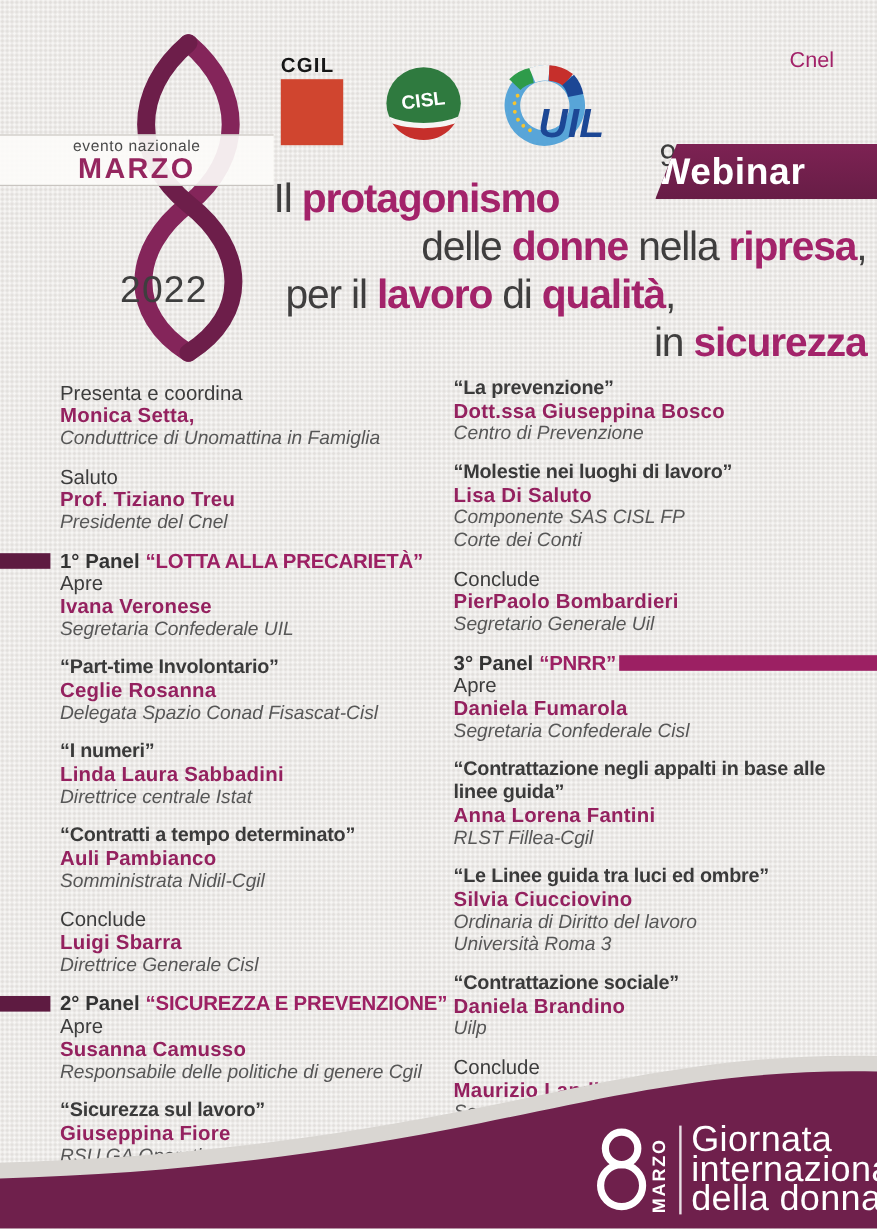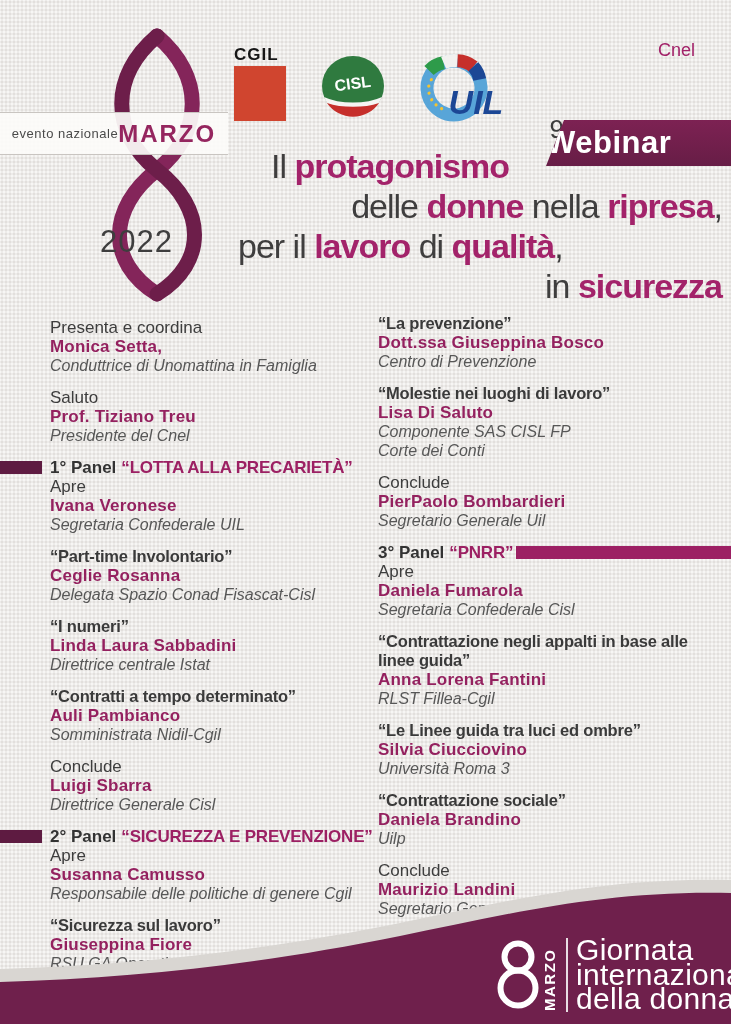--- a/index.html
+++ b/index.html
@@ -23,21 +23,21 @@
     background-image:
       radial-gradient(#e2dfdc 1px, transparent 1.2px),
       radial-gradient(#f7f6f4 1px, transparent 1.2px);
     background-size:4px 4px;background-position:0 0,2px 2px;}
 
   
   .ribbon-svg{position:absolute;left:80px;top:22px;width:150px;height:280px;}
   .month-band{position:absolute;left:0;top:112px;width:228px;height:41px;
     background:rgba(252,251,249,0.93);
     border-top:1px solid #c9c5c1;border-bottom:1px solid #c9c5c1;
-    display:flex;flex-direction:row;align-items:center;justify-content:center;z-index:3;}
+    display:flex;flex-direction:column;align-items:center;justify-content:center;z-index:3;}
   .band-small{font-size:13px;color:#4a4a4a;letter-spacing:.5px;line-height:14px;}
   .band-month{font-size:24px;font-weight:800;color:#95265f;letter-spacing:2px;line-height:24px;}
   .ribbon-year{position:absolute;left:58px;top:224px;width:115px;text-align:right;
     font-size:31px;font-weight:300;color:#3e3e3e;letter-spacing:1px;z-index:3;}
 
   
   .logo-cgil{position:absolute;left:234px;top:46px;width:60px;}
   .cgil-text{font-size:17px;font-weight:700;color:#161616;letter-spacing:1px;line-height:18px;}
   .cgil-square{width:52px;height:55px;background:var(--red-cgil);margin-top:2px;}
   .logo-cisl{position:absolute;left:320px;top:55px;width:66px;height:64px;}
@@ -51,21 +51,21 @@
   .webinar-banner{position:absolute;left:546px;top:120px;width:185px;height:46px;
     background:linear-gradient(#7d2253,#671d46);
     clip-path:polygon(18px 0,100% 0,100% 100%,0 100%);
     display:flex;align-items:center;justify-content:flex-start;}
   .webinar-banner span{color:#fff;font-size:31px;font-weight:800;letter-spacing:.5px;}
 
   
   .event-title{position:absolute;left:228px;top:146px;width:494px;
     font-size:34px;line-height:40px;letter-spacing:-1px;}
   .title-line{white-space:nowrap;}
-  .title-line.left{text-align:left;margin-left:43px;}
+  .title-line.left{text-align:left;}
   .title-line.left-indent{text-align:left;padding-left:10px;}
   .title-line.right{text-align:right;}
   .title-line .thin{font-weight:300;color:#3f3e3e;}
   .title-line .acc{font-weight:800;color:var(--accent);}
 
   
   .col{position:absolute;font-size:17px;line-height:19px;}
   .col-left{left:50px;top:318px;width:318px;}
   .col-right{left:378px;top:314px;width:326px;}
   .program-block{margin-bottom:13px;}
@@ -221,20 +221,21 @@
         <div class="role">Segretaria Confederale Cisl</div>
       </div>
       <div class="program-block">
         <div class="talk">“Contrattazione negli appalti in base alle linee guida”</div>
         <div class="name">Anna Lorena Fantini</div>
         <div class="role">RLST Fillea-Cgil</div>
       </div>
       <div class="program-block">
         <div class="talk">“Le Linee guida tra luci ed ombre”</div>
         <div class="name">Silvia Ciucciovino</div>
+        <div class="role">Ordinaria di Diritto del lavoro</div>
         <div class="role">Università Roma 3</div>
       </div>
       <div class="program-block">
         <div class="talk">“Contrattazione sociale”</div>
         <div class="name">Daniela Brandino</div>
         <div class="role">Uilp</div>
       </div>
       <div class="program-block">
         <div class="intro">Conclude</div>
         <div class="name">Maurizio Landini</div>

